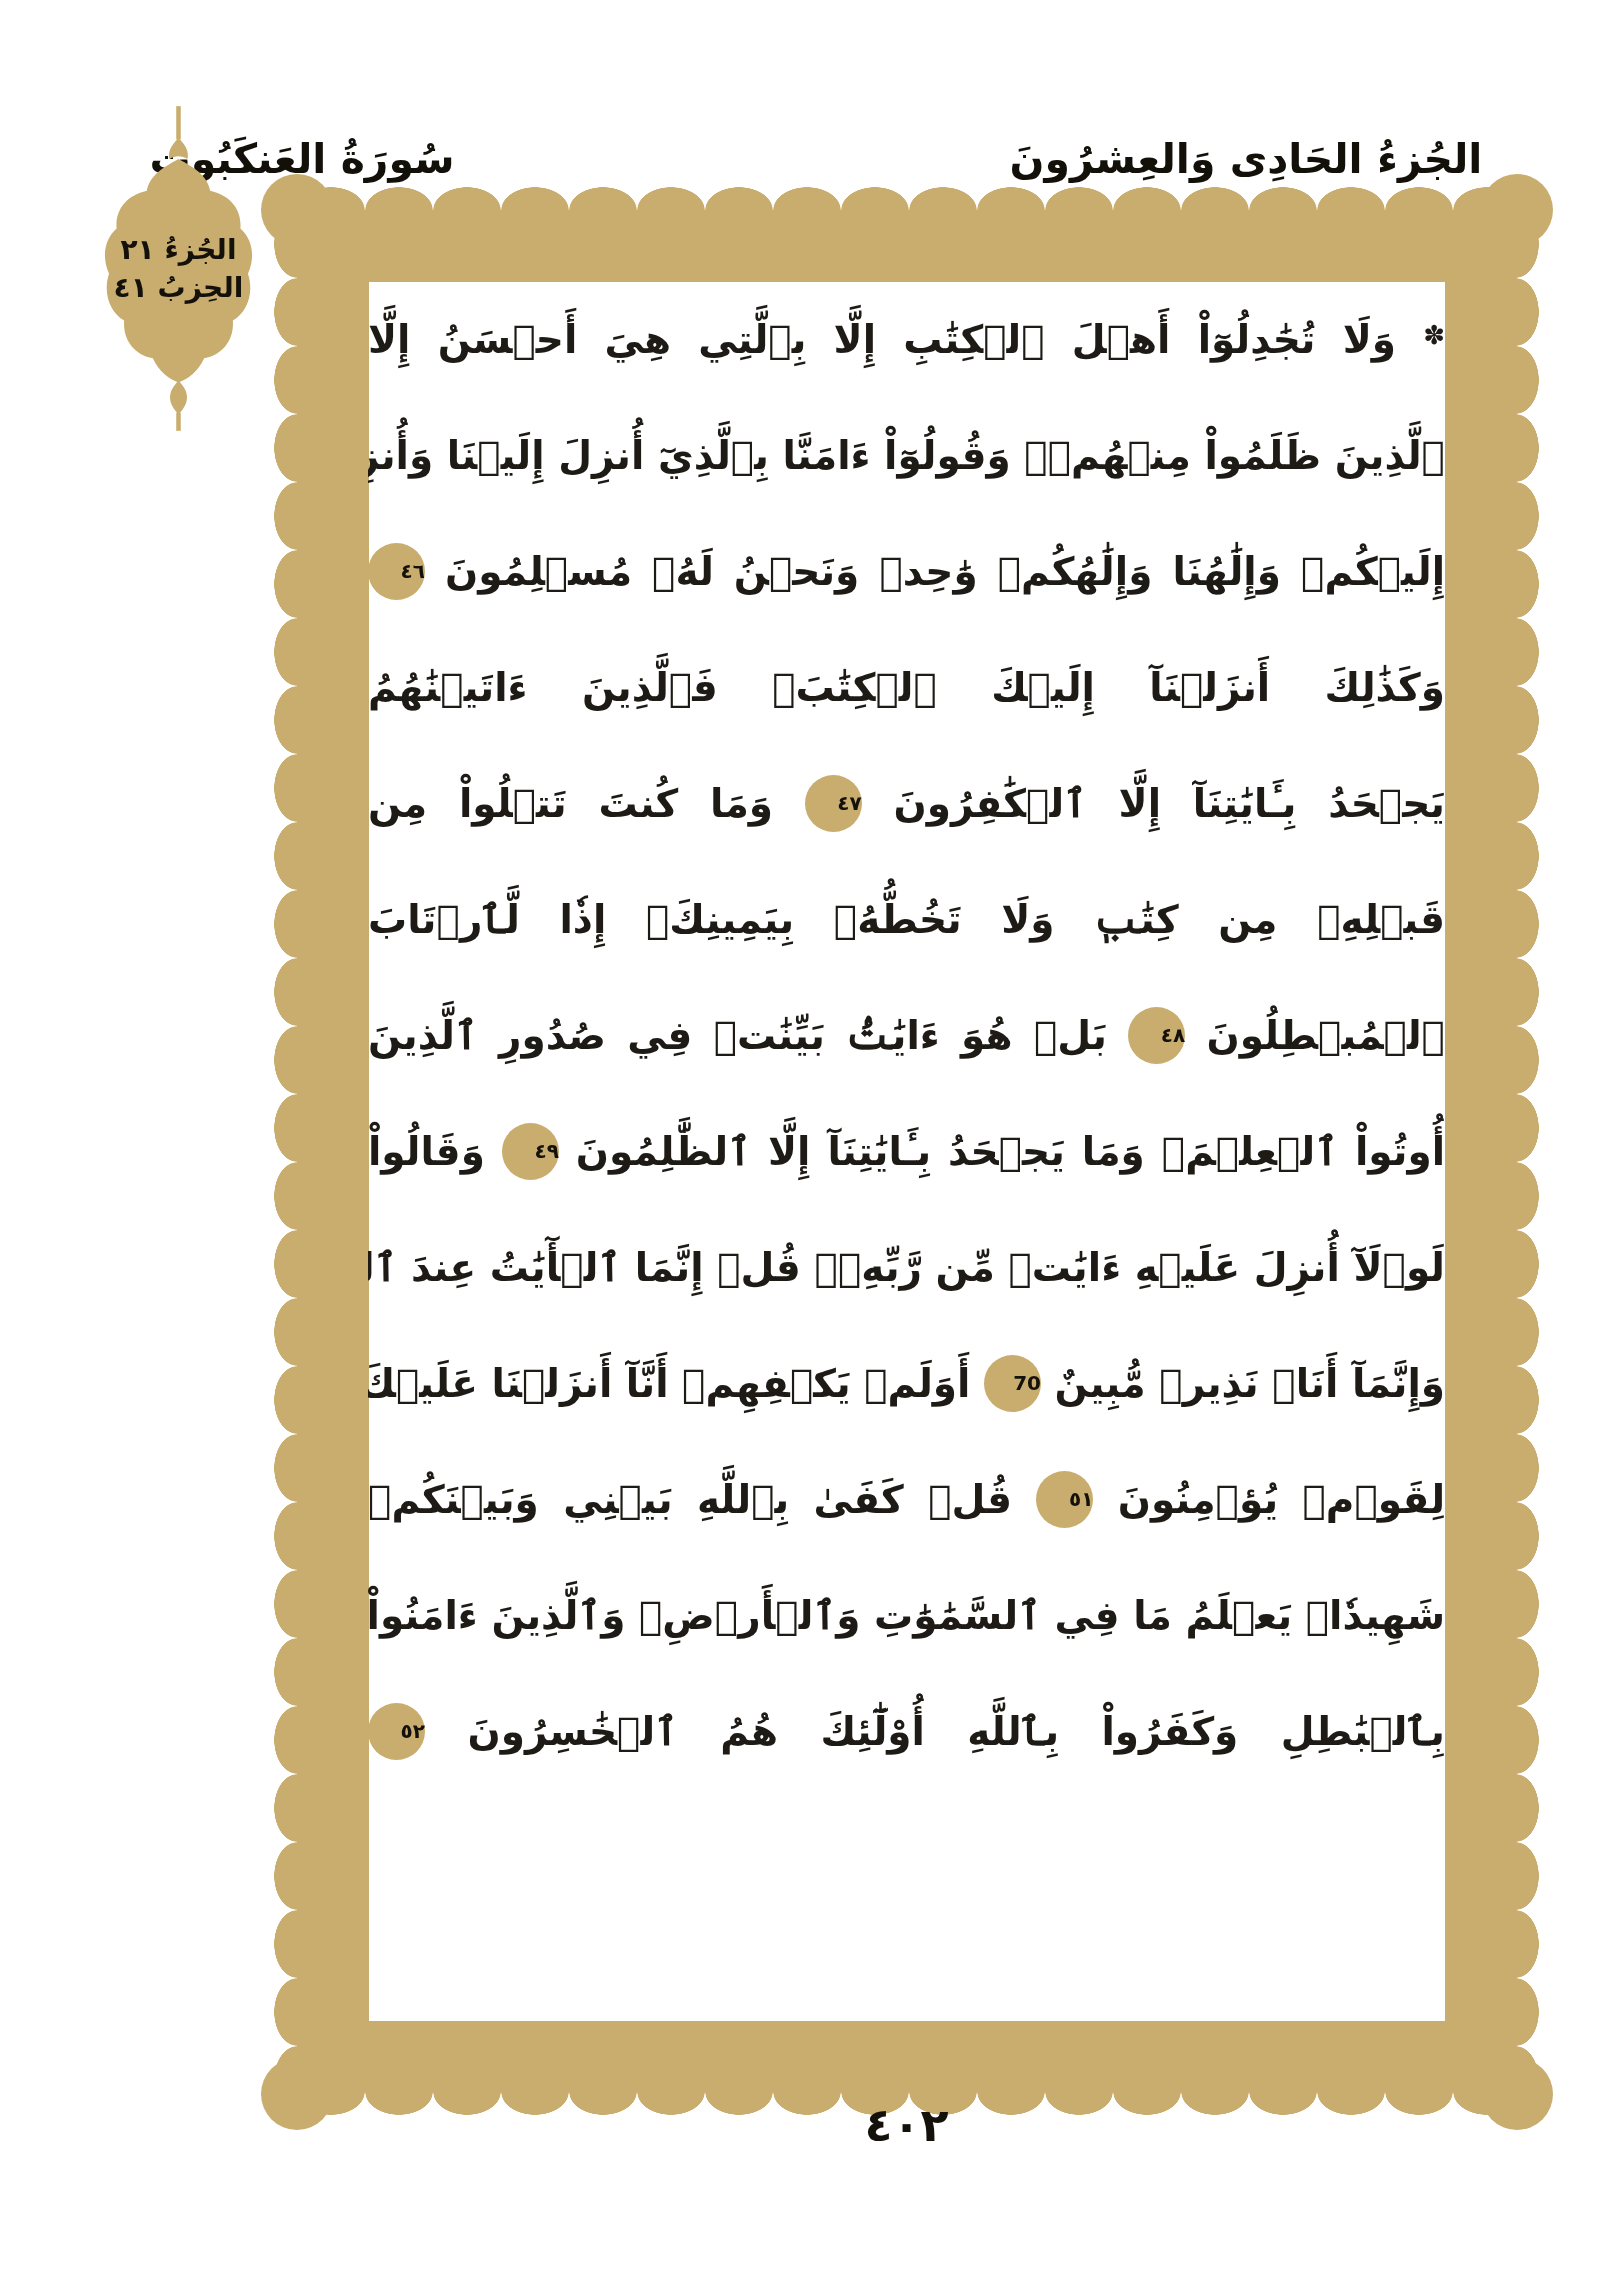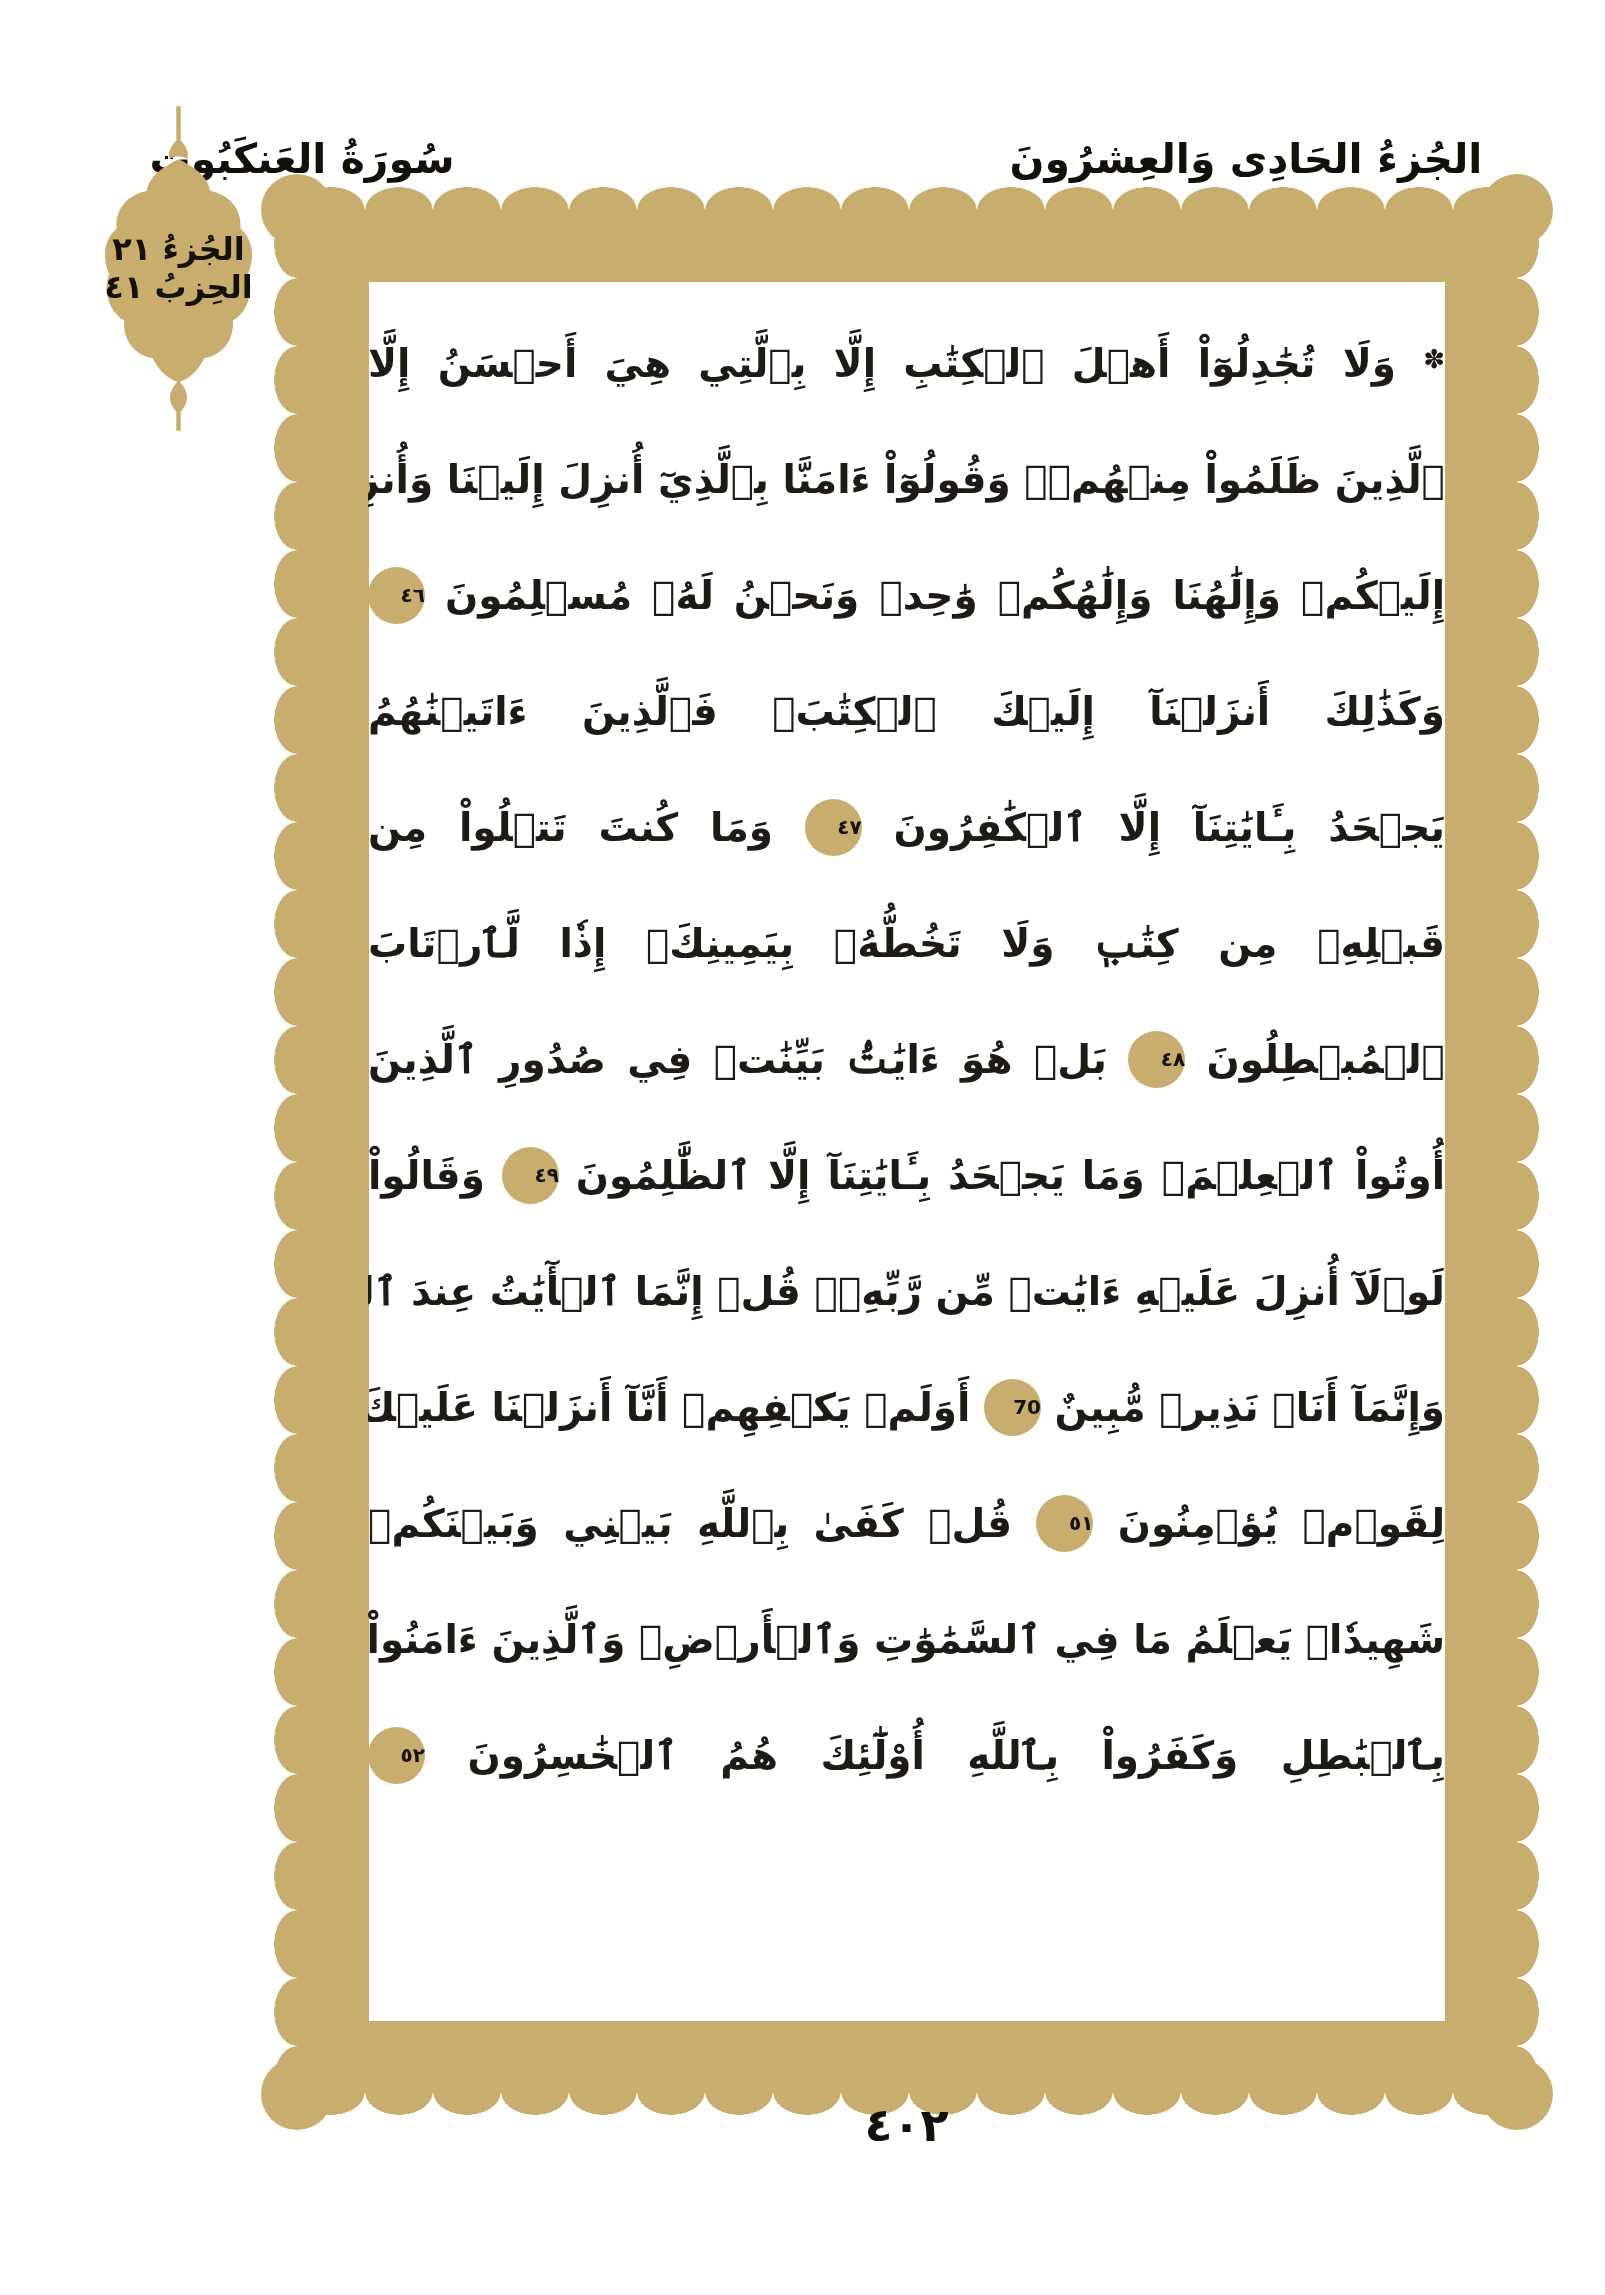--- a/index.html
+++ b/index.html
@@ -27,21 +27,21 @@
   .hdr-left{left:166px;width:272px;}
   .hdr-right{left:1065px;width:362px;}
 
   
   .ornament{position:absolute;left:103px;top:106px;width:151px;height:325px;}
   .ornament svg{position:absolute;left:0;top:0;width:100%;height:100%;}
   .gold-fill{fill:var(--gold);}
   .ornament-text{
     position:absolute;left:0;top:127px;width:151px;
     display:flex;flex-direction:column;align-items:center;gap:4.5px;
-    font-size:32px;font-weight:bold;color:#14110a;line-height:33px;
+    font-size:28px;font-weight:bold;color:#14110a;line-height:33px;
     white-space:nowrap;
   }
 
   
   .frame-band{
     position:absolute;left:297px;top:210px;width:1220px;height:1883px;
     border:72px solid var(--gold);
     background:transparent;
   }
   .scallop{position:absolute;}
@@ -78,21 +78,21 @@
     transform:rotate(45deg);border-radius:6px 50% 50% 50%;
   }
   .leaf-tr{left:1503px;top:183px;transform:rotate(45deg);}
   .leaf-tl{left:272px;top:183px;transform:rotate(135deg);}
   .leaf-br{left:1503px;top:2075px;transform:rotate(-45deg);}
   .leaf-bl{left:272px;top:2075px;transform:rotate(-135deg);}
 
   
   .text-area{
     position:absolute;left:368px;top:282px;width:1077px;height:1740px;
-    direction:rtl;overflow:hidden;margin-top:24px;
+    direction:rtl;overflow:hidden;
   }
   .qline{
     height:116px;line-height:116px;
     font-size:39px;font-weight:bold;color:var(--ink);
     white-space:nowrap;
     text-align:justify;text-align-last:justify;text-justify:inter-word;
   }
   .ayah-marker{
     display:inline-block;width:57px;height:57px;border-radius:50%;
     background:var(--gold);vertical-align:middle;

